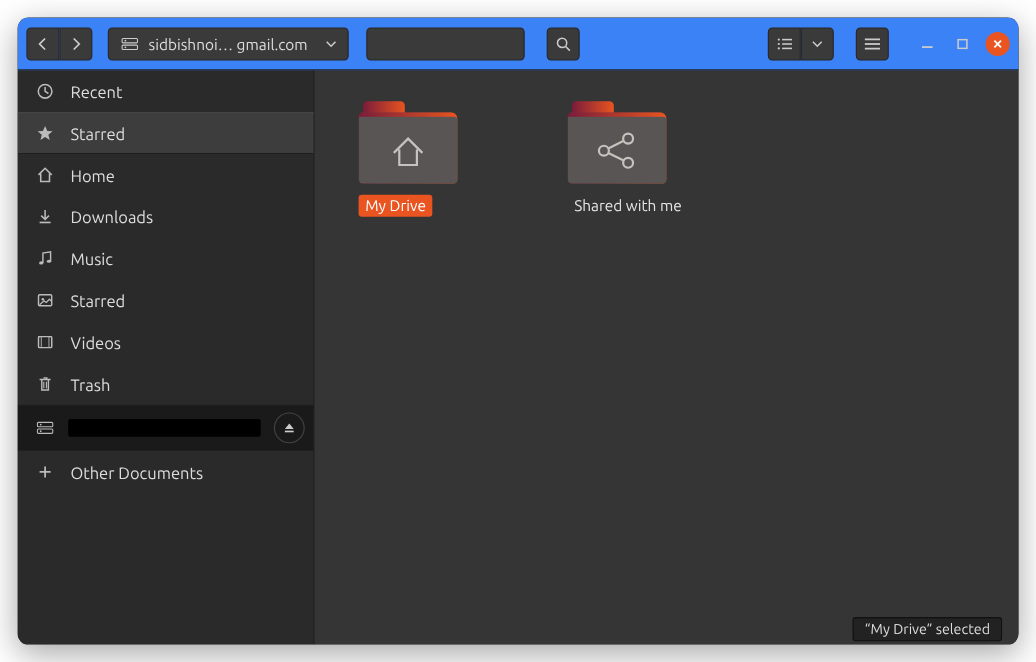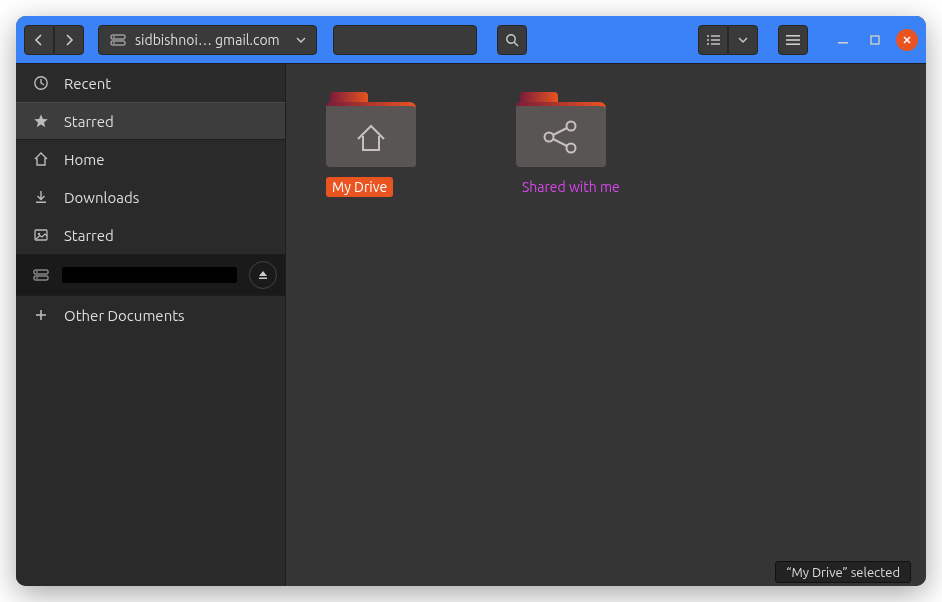--- a/index.html
+++ b/index.html
@@ -154,21 +154,21 @@
     .folder-body-shape {
       position:absolute; top:10px; left:0;
       width:90px; height:65px;
       background:#5a5555;
       border-radius: 4px 6px 4px 4px;
       display:flex; align-items:center; justify-content:center;
     }
     .folder-label {
       margin-top:10px;
       font-size:14px;
-      color:#d946ef;
+      color:#e5e5e5;
       padding: 2px 6px;
       border-radius:3px;
       text-align:center;
     }
     .folder-label.selected {
       background:#e95420; color:#fff;
     }
     .statusbar {
       position:absolute; bottom:3px; right:15px;
       background:#222;
@@ -308,26 +308,56 @@
               <svg width="16" height="16" viewBox="0 0 16 16">
                 <path d="M8 2 V10 M4.5 7 L8 10.5 L11.5 7" fill="none" stroke="#bbb" stroke-width="1.4"></path>
                 <rect x="3" y="12.5" width="10" height="1.5" fill="#bbb"></rect>
               </svg>
             </span>
             <span>Downloads</span>
           </div>
           <div class="sb-item">
             <span class="sb-icon">
               <svg width="16" height="16" viewBox="0 0 16 16">
+                <path d="M6 12 V3 L13 2 V10.5" fill="none" stroke="#bbb" stroke-width="1.3"></path>
+                <ellipse cx="4.5" cy="12" rx="2" ry="1.4" fill="#bbb"></ellipse>
+                <ellipse cx="11.5" cy="10.5" rx="2" ry="1.4" fill="#bbb"></ellipse>
+              </svg>
+            </span>
+            <span>Music</span>
+          </div>
+          <div class="sb-item">
+            <span class="sb-icon">
+              <svg width="16" height="16" viewBox="0 0 16 16">
                 <rect x="2" y="3" width="12" height="10" rx="1" fill="none" stroke="#bbb" stroke-width="1.3"></rect>
                 <circle cx="6" cy="7" r="1.2" fill="#bbb"></circle>
                 <path d="M3 12 L7 8.5 L9 10 L12 7 L14 9" fill="none" stroke="#bbb" stroke-width="1.2"></path>
               </svg>
             </span>
             <span>Starred</span>
+          </div>
+          <div class="sb-item">
+            <span class="sb-icon">
+              <svg width="16" height="16" viewBox="0 0 16 16">
+                <rect x="2" y="3" width="12" height="10" rx="1" fill="none" stroke="#bbb" stroke-width="1.3"></rect>
+                <rect x="2" y="3" width="2.5" height="10" fill="none" stroke="#bbb" stroke-width="0.8"></rect>
+                <rect x="11.5" y="3" width="2.5" height="10" fill="none" stroke="#bbb" stroke-width="0.8"></rect>
+              </svg>
+            </span>
+            <span>Videos</span>
+          </div>
+          <div class="sb-item">
+            <span class="sb-icon">
+              <svg width="16" height="16" viewBox="0 0 16 16">
+                <path d="M3 4 H13 M5 4 V13.5 H11 V4 M6.5 2.5 H9.5 V4" fill="none" stroke="#bbb" stroke-width="1.3"></path>
+                <line x1="6.8" y1="6" x2="6.8" y2="12" stroke="#bbb"></line>
+                <line x1="9.2" y1="6" x2="9.2" y2="12" stroke="#bbb"></line>
+              </svg>
+            </span>
+            <span>Trash</span>
           </div>
         </div>
       <div class="sb-divider"></div>
       <div class="sb-mount">
         <span class="sb-icon">
           <svg width="16" height="16" viewBox="0 0 16 16">
               <rect x="1" y="3" width="14" height="4" rx="1" fill="none" stroke="#bbb"></rect>
               <rect x="1" y="9" width="14" height="4" rx="1" fill="none" stroke="#bbb"></rect>
               <circle cx="4" cy="5" r="0.8" fill="#bbb"></circle>
               <circle cx="4" cy="11" r="0.8" fill="#bbb"></circle>

